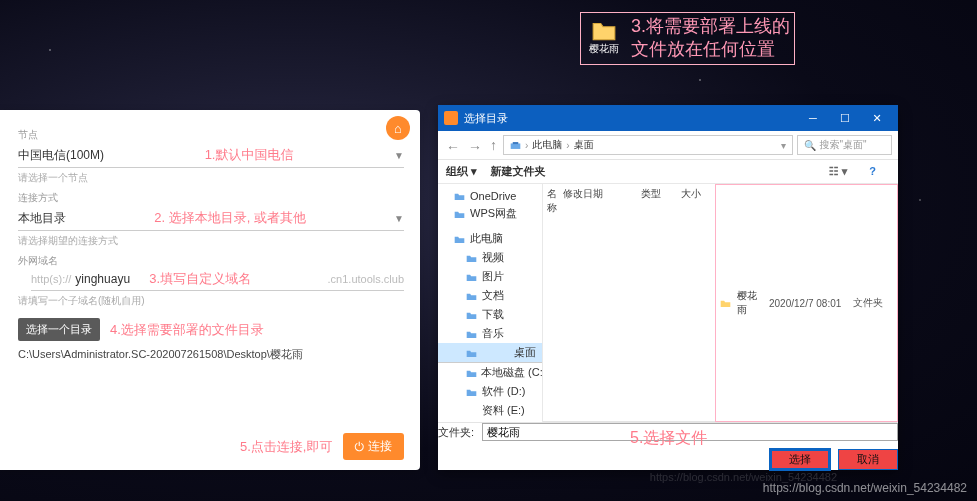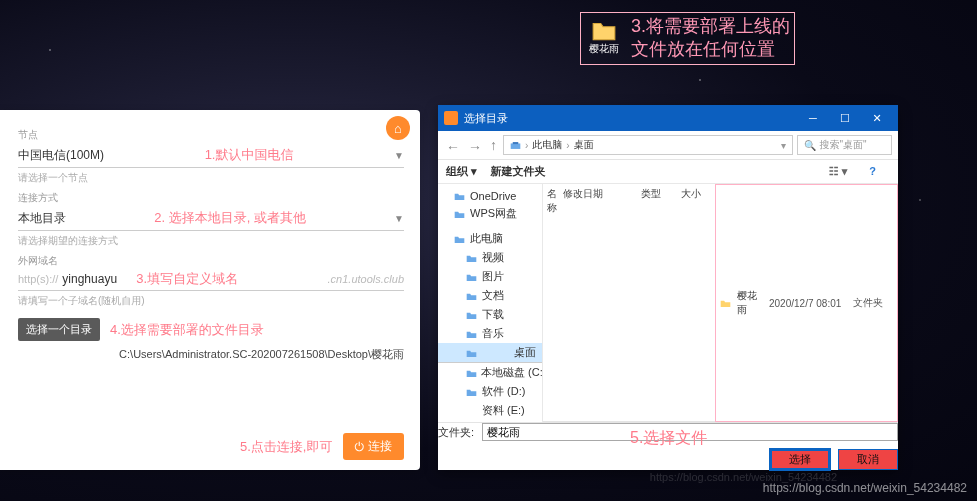--- a/index.html
+++ b/index.html
@@ -69,34 +69,34 @@
   }
   .field-label { font-size:10px; color:#999; margin-top:6px; }
   .sel {
     border-bottom:1px solid #ccc; padding:4px 0 3px;
     display:flex; align-items:center; justify-content:space-between;
   }
   .sel .val { color:#333; font-size:12px; }
   .sel .caret { color:#888; font-size:10px;}
   .domain-row {
     border-bottom:1px solid #ccc; padding:2px 0;
-    display:flex; align-items:center; gap:4px; font-size:11px;
+    display:flex; align-items:center; gap:4px; font-size:11px;margin-left:13px;
   }
   .domain-row .fixed { color:#bbb; }
   .domain-row input {
     border:none; outline:none; font-size:12px; color:#333; width:70px;
   }
-  .domain-row .suffix { color:#bbb; margin-left:auto;font-style:italic; }
+  .domain-row .suffix { color:#bbb; margin-left:auto; }
   .hint { font-size:10px; color:#aaa; margin-top:3px;}
   .pick-row { display:flex; align-items:center; gap:10px; margin-top:10px;}
   .pick-btn {
     background:#5a5a5a; color:#fff; border:none;
     padding:4px 8px; font-size:11px; border-radius:2px;
   }
-  .path { font-size:11px; color:#444; margin-top:6px;text-align:right; }
+  .path { font-size:11px; color:#444; margin-top:6px; }
   .anno { color:#ff7a8a; font-size:13px; }
   .connect-row {
     margin-top:auto; display:flex; align-items:center; justify-content:flex-end; gap:10px;
     padding-top:8px;
   }
   .connect-btn {
     background:#ff8a2c; color:#fff; border:none;
     padding:5px 12px; font-size:12px; border-radius:3px;
     display:flex; align-items:center; gap:4px;
   }

